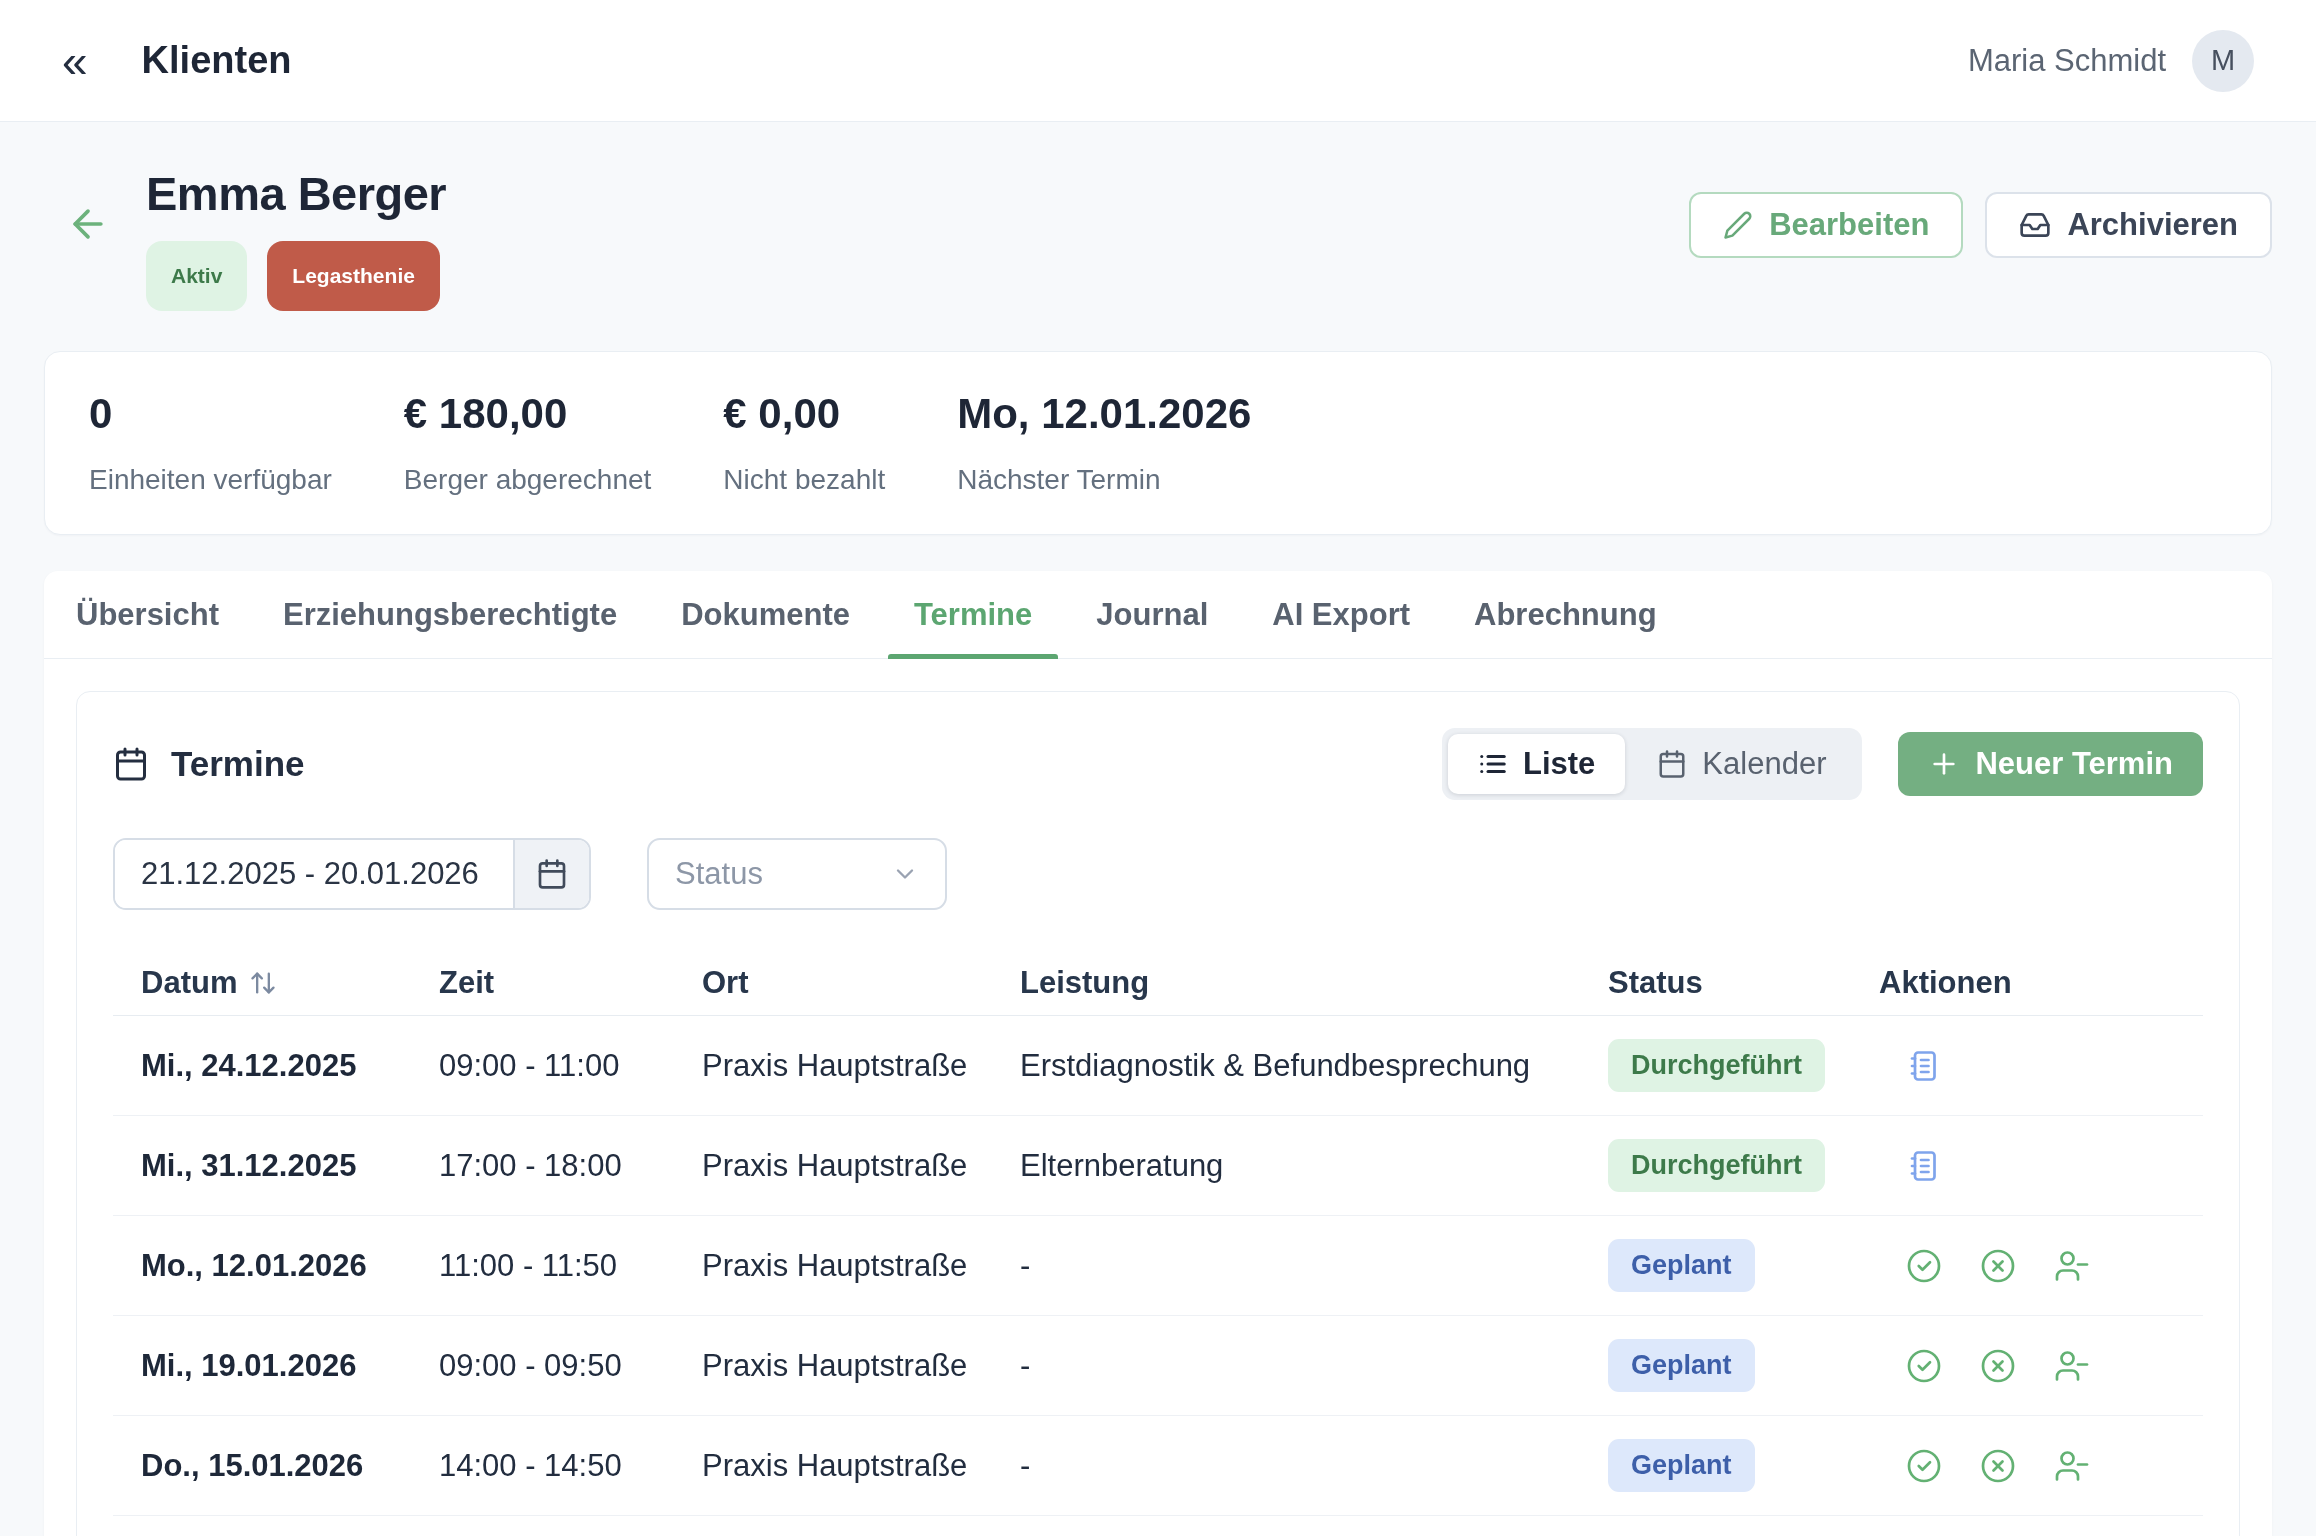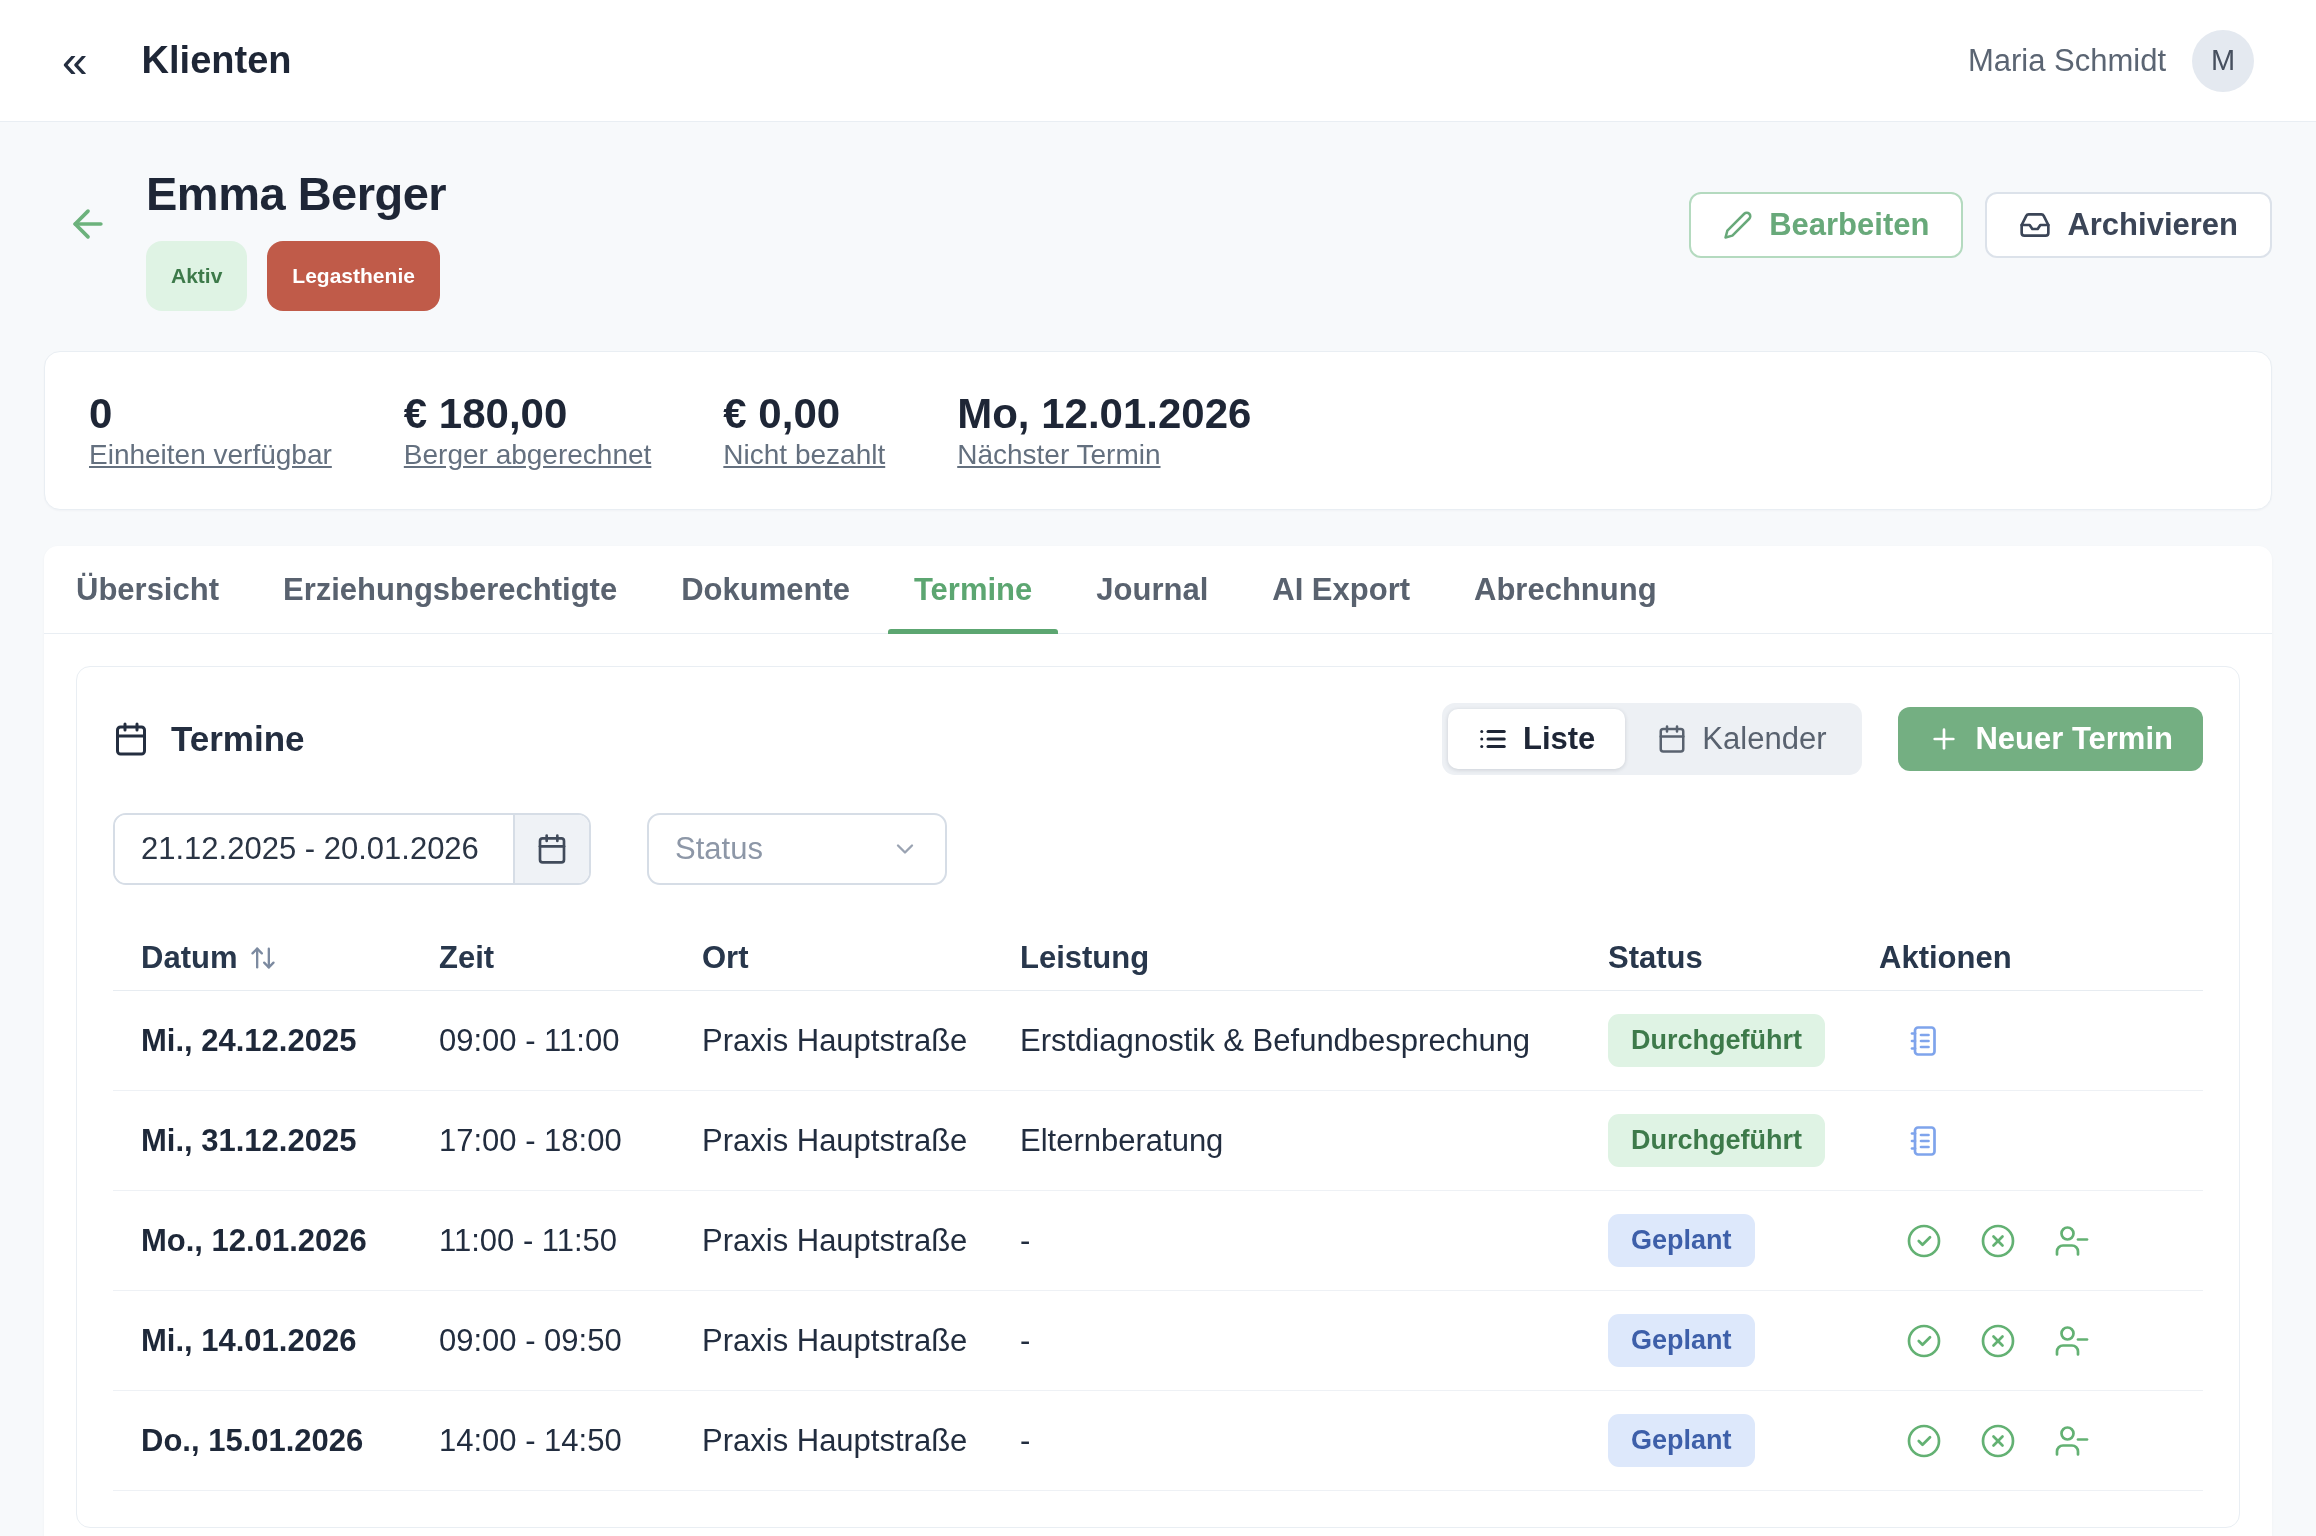--- a/index.html
+++ b/index.html
@@ -52,21 +52,21 @@
   .btn-edit { border:2px solid #B4DABF; color:#68A97A; }
   .btn-archive { border:2px solid #DCE2EA; color:#3B4557; }
 
   
   .stats-card {
     margin-top:40px; background:#FFFFFF; border:1px solid #E9EEF3; border-radius:16px;
     padding:38px 44px; display:flex; gap:72px;
     box-shadow:0 1px 2px rgba(20,30,50,.03);
   }
   .stat-value { font-size:42px; font-weight:700; color:#1E2636; }
-  .stat-label { font-size:28px; color:#64707F; margin-top:1px;text-decoration:underline; }
+  .stat-label { font-size:28px; color:#64707F; margin-top:26px; }
 
   
   .content-panel {
     margin-top:36px; background:#FFFFFF; border-radius:14px;
     padding-bottom:30px; box-shadow:0 1px 3px rgba(20,30,50,.04);
   }
   .tabs {
     display:flex; gap:12px; padding:0 6px; height:88px; align-items:stretch;
     border-bottom:1px solid #E9EEF3;
   }
@@ -392,21 +392,21 @@
                     </svg></span></button>
                 <button class="icon-btn icon-green"><span><svg width="36" height="36" viewBox="0 0 24 24" fill="none" stroke="currentColor" stroke-width="1.8" stroke-linecap="round" stroke-linejoin="round">
                       <circle cx="9" cy="7" r="4"></circle>
                       <path d="M16 21v-2a4 4 0 0 0-4-4H6a4 4 0 0 0-4 4v2"></path>
                       <line x1="16" y1="11" x2="22" y2="11"></line>
                     </svg></span></button>
               </div>
   </div>
 
   <div class="trow">
-    <div class="td td-datum">Mi., 14.01.2026</div>
+    <div class="td td-datum">Mi., 19.01.2026</div>
     <div class="td">09:00 - 09:50</div>
     <div class="td">Praxis Hauptstraße</div>
     <div class="td">-</div>
     <div class="td">
       <span class="status-pill status-planned">Geplant</span>
     </div>
     <div class="td td-actions">
                 <button class="icon-btn icon-green"><span><svg width="36" height="36" viewBox="0 0 24 24" fill="none" stroke="currentColor" stroke-width="1.8" stroke-linecap="round" stroke-linejoin="round">
                       <circle cx="12" cy="12" r="10"></circle>
                       <path d="m8.5 12 2.5 2.5 5-5"></path>

